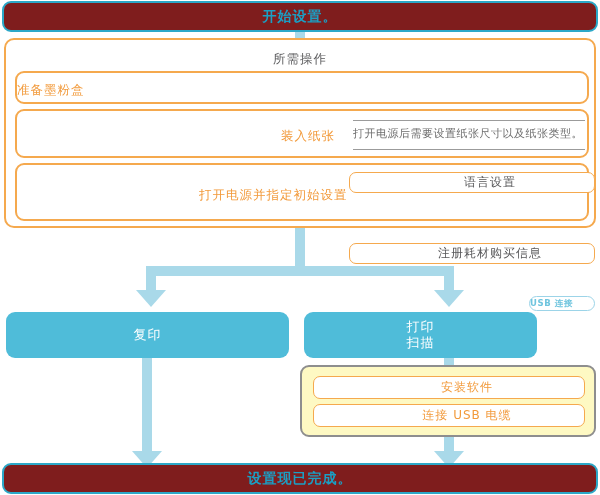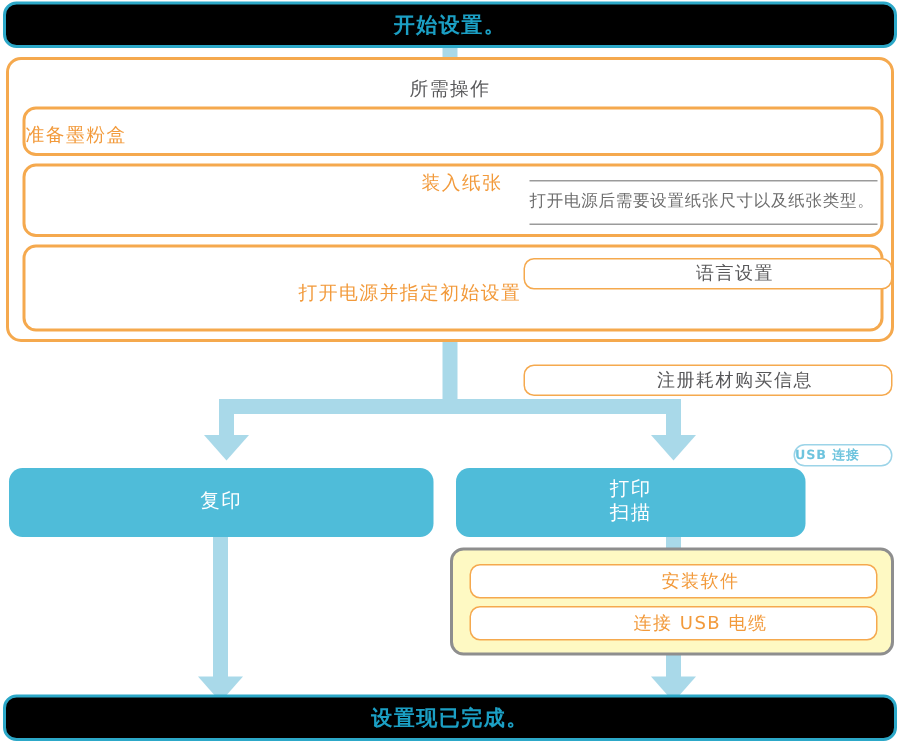--- a/index.html
+++ b/index.html
@@ -32,21 +32,21 @@
     border-right: 15px solid transparent;
     border-top: 17px solid #a9d9e9;
   }
 
   
   .banner {
     position: absolute;
     box-sizing: border-box;
     border: 2px solid #2ca8c8;
     border-radius: 9px;
-    background: #000000;
+    background: #7f1d1d;
     display: flex;
     align-items: center;
     justify-content: center;
     color: #1b9fc4;
     font-weight: bold;
     font-size: 14px;
     letter-spacing: 1px;
   }
 
   
@@ -170,21 +170,21 @@
 
   <div class="outer-orange" style="left:4px; top:38px; width:592px; height:190px;">
 
     <div class="section-title" style="left:0; top:11px;">所需操作</div>
 
     <div class="orange-row" style="left:9px; top:31px; width:574px; height:33px;">
       <div class="row-label center" style="top:9px;">准备墨粉盒</div>
     </div>
 
     <div class="orange-row" style="left:9px; top:69px; width:574px; height:49px;">
-      <div class="row-label" style="left:264px; top:3px;">装入纸张</div>
+      <div class="row-label" style="left:264px; top:17px;">装入纸张</div>
       <div class="note" style="left:336px; top:9px; width:232px; height:30px;">打开电源后需要设置纸张尺寸以及纸张类型。</div>
     </div>
 
     <div class="orange-row" style="left:9px; top:123px; width:574px; height:58px;">
       <div class="row-label" style="left:182px; top:22px;">打开电源并指定初始设置</div>
 
       <div class="sub-btn" style="left:332px; top:7px; width:246px; height:21px;">
         <span>语言设置</span>
       </div>
       <div class="sub-btn" style="left:332px; top:31px; width:246px; height:21px;margin-top:47px;">

